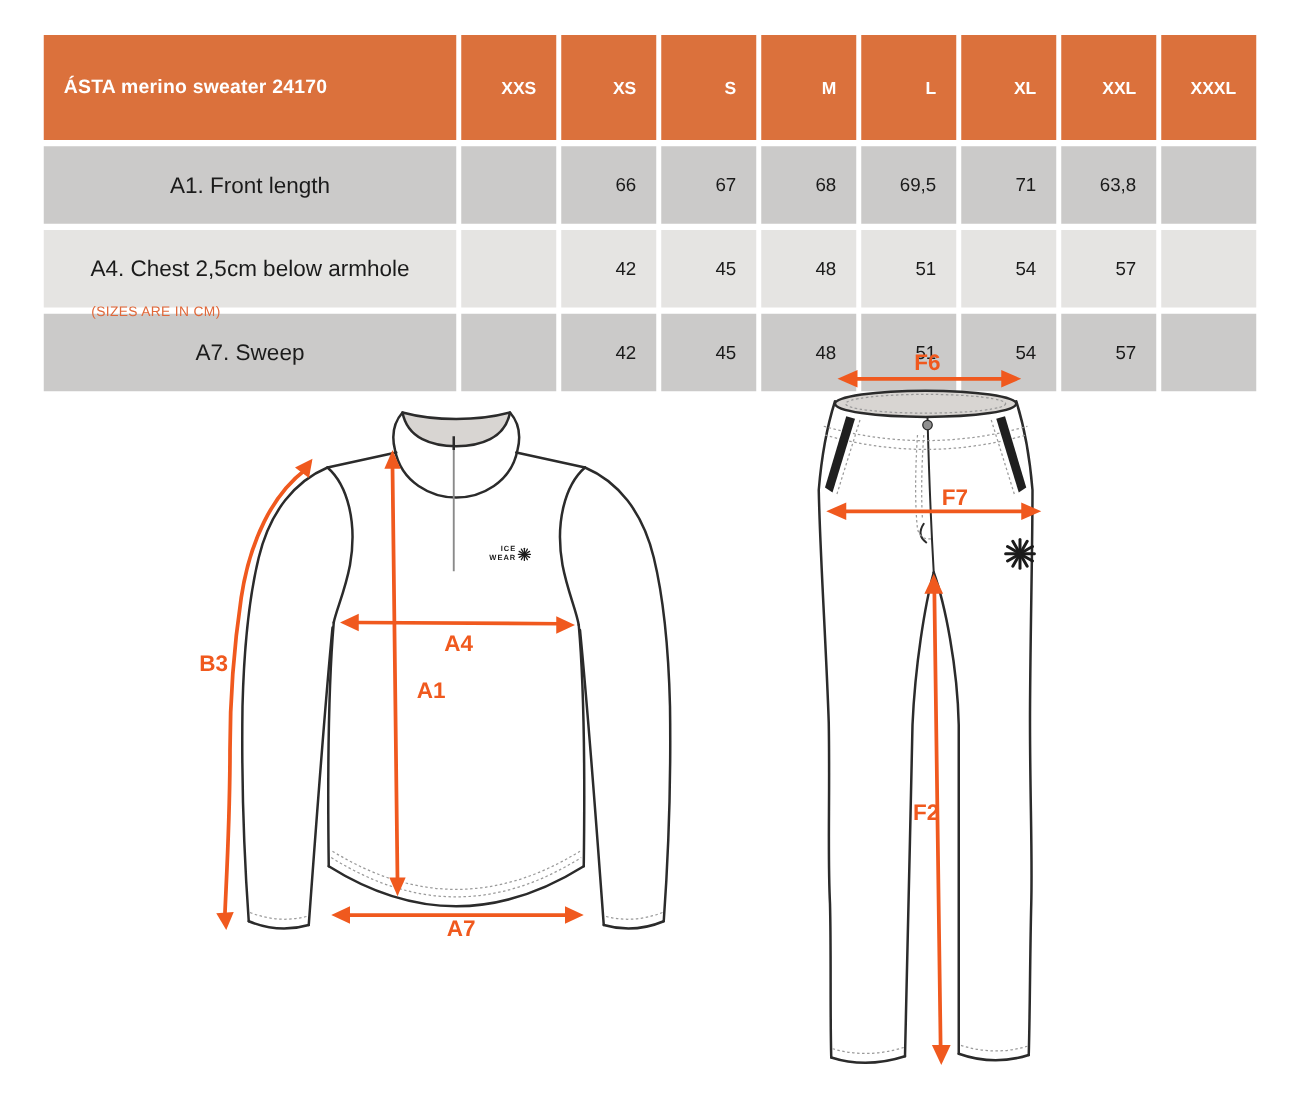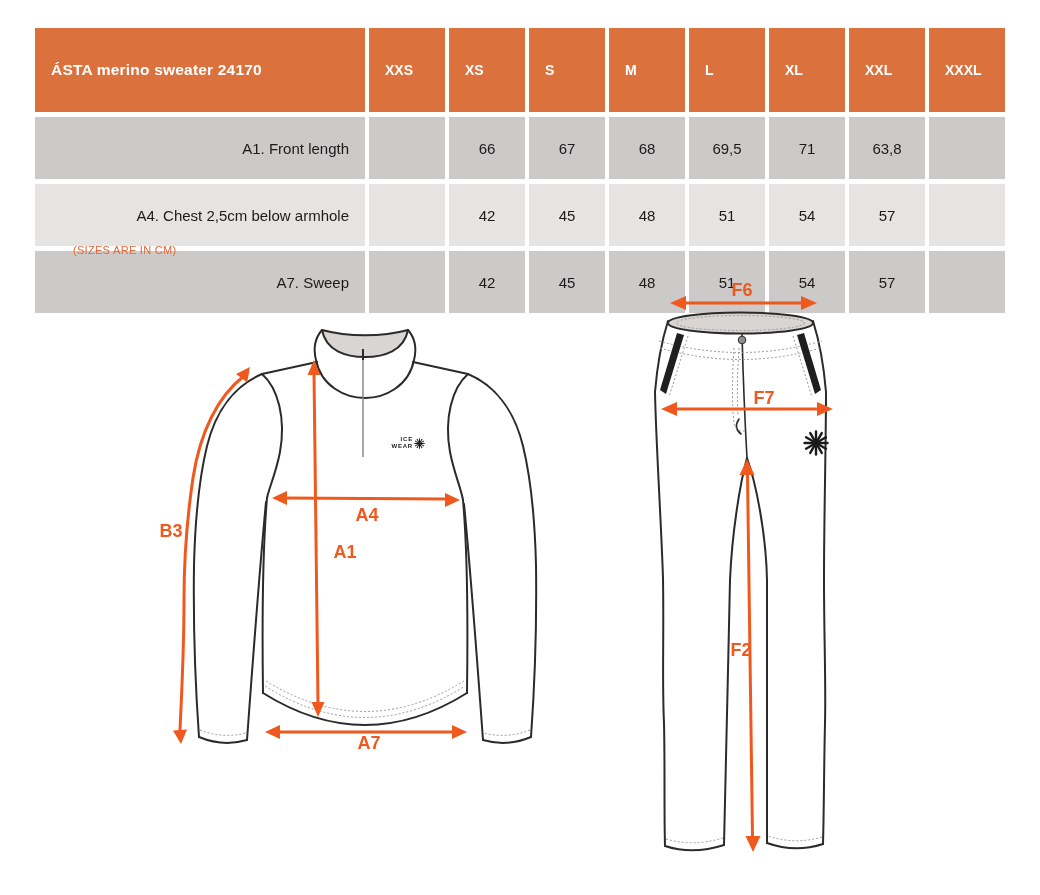--- a/index.html
+++ b/index.html
@@ -11,27 +11,27 @@
   table.size-table{
     position:absolute;left:31px;top:23px;width:978px;
     border-collapse:separate;border-spacing:4px 5px;table-layout:fixed;
   }
   table.size-table th, table.size-table td{padding:16px;vertical-align:middle;}
   th.title-cell{
     background:#DB713C;color:#ffffff;text-align:left;padding-left:33px;
     font-size:15.5px;font-weight:bold;height:52px;letter-spacing:.2px;
   }
   th.size-th{
-    background:#DB713C;color:#ffffff;text-align:left;
+    background:#DB713C;color:#ffffff;text-align:right;
     font-size:14px;font-weight:bold;height:52px;
   }
   td.label-cell{
-    text-align:right;padding-left:33px;font-size:15px;color:#1b1b1b;height:30px;
-  }
-  td.val-cell{text-align:center;font-size:15px;color:#1b1b1b;height:30px;}
+    text-align:center;padding-left:33px;font-size:18px;color:#1b1b1b;height:30px;
+  }
+  td.val-cell{text-align:right;font-size:15px;color:#1b1b1b;height:30px;}
   tbody tr.row-dark td{background:#CBCAC9;}
   tbody tr.row-light td{background:#E5E4E2;margin-left:13px;}
   
   .note{
     position:absolute;left:73px;top:244px;color:#E0683A;
     font-size:11px;font-weight:normal;letter-spacing:.3px;
   }
   
   svg.drawing{position:absolute;}
   #sweater-svg{left:140px;top:290px;}

